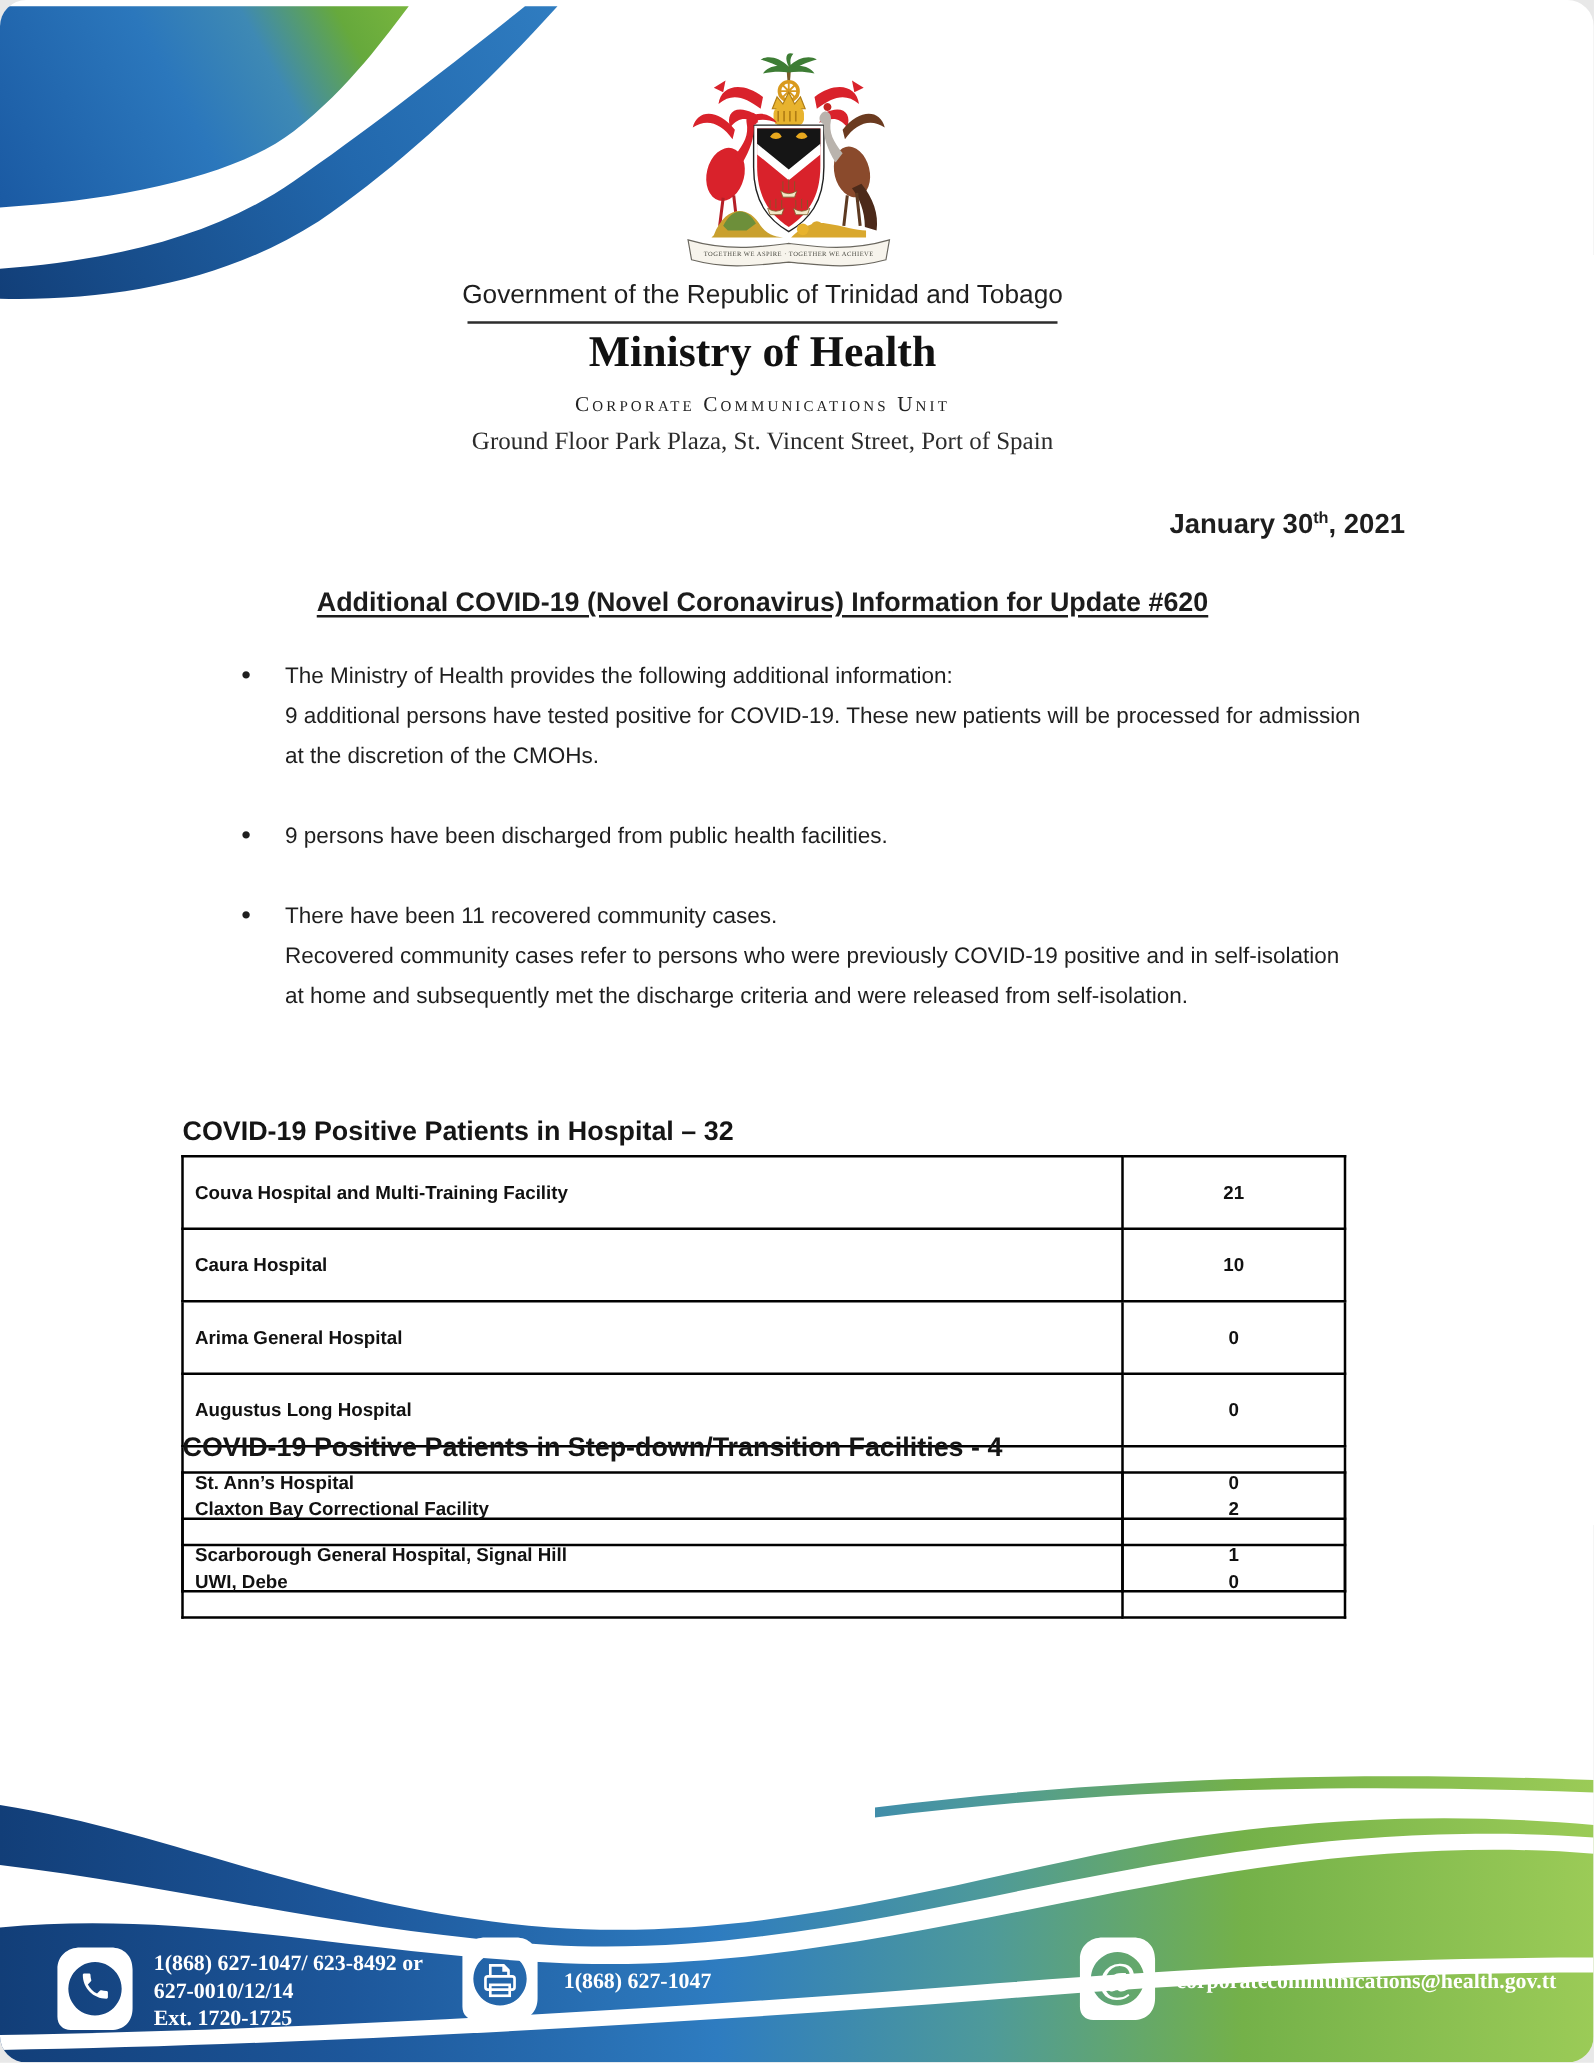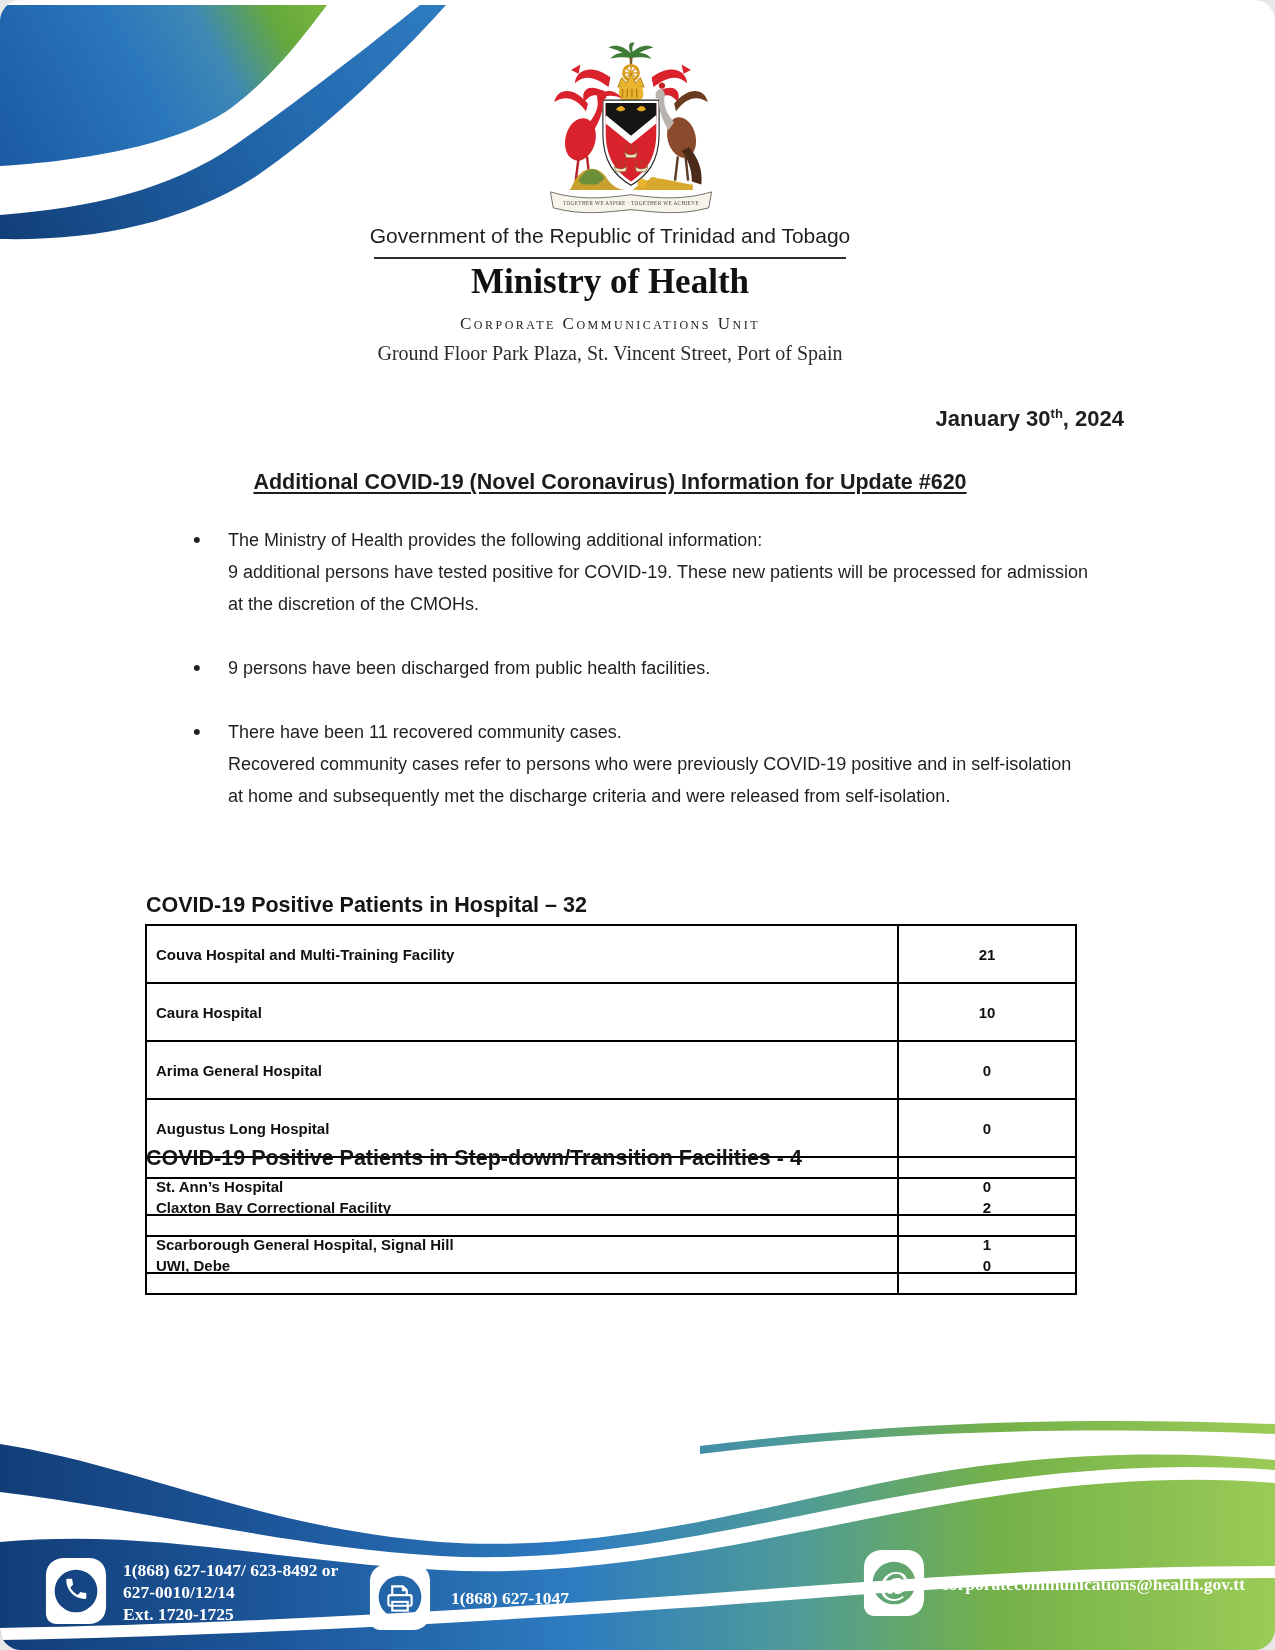--- a/index.html
+++ b/index.html
@@ -42,21 +42,21 @@
   table.facility{border-collapse:collapse;width:932px;table-layout:fixed;}
   table.facility td{border:2px solid #000;font-weight:bold;font-size:15px;color:#111;
                     padding:13px 9px;height:30px;vertical-align:middle;overflow:hidden;white-space:nowrap;}
   td.count{width:158px;text-align:center;}
 
   
   .contact{position:absolute;display:flex;align-items:center;gap:15px;color:#ffffff;
            font-family:"Liberation Serif",serif;font-weight:bold;font-size:17.5px;line-height:22px;}
   .contact .badge{flex:0 0 auto;width:64px;height:72px;}
   .c1{left:44px;top:186px;}
-  .c2{left:368px;top:192px;height:72px;gap:19px;}
+  .c2{left:368px;top:178px;height:72px;gap:19px;}
   .c3{left:608px;top:178px;height:72px;}
   .c4{left:862px;top:178px;height:72px;}
 </style>
 </head>
 <body>
 
 <div class="page">
 
   <svg class="top-wave" viewBox="0 0 480 250" aria-hidden="true">
     <defs>
@@ -158,21 +158,21 @@
   </svg>
 
   <div class="header-block">
     <div class="gov-line">Government of the Republic of Trinidad and Tobago</div>
     <div class="rule"></div>
     <div class="ministry">Ministry of Health</div>
     <div class="ccu">Corporate Communications Unit</div>
     <div class="addr">Ground Floor Park Plaza, St. Vincent Street, Port of Spain</div>
   </div>
 
-  <div class="date-line"><span>January 30</span><sup>th</sup><span>, 2024</span></div>
+  <div class="date-line"><span>January 30</span><sup>th</sup><span>, 2021</span></div>
 
   <div class="doc-title">
     <span>Additional COVID-19 (Novel Coronavirus) Information for Update #620</span>
   </div>
 
   <ul class="bullets">
     <li class="bullet">
       <p>The Ministry of Health provides the following additional information:</p>
       <p>9 additional persons have tested positive for COVID-19. These new patients will be processed for admission at the discretion of the CMOHs.</p>
     </li>

